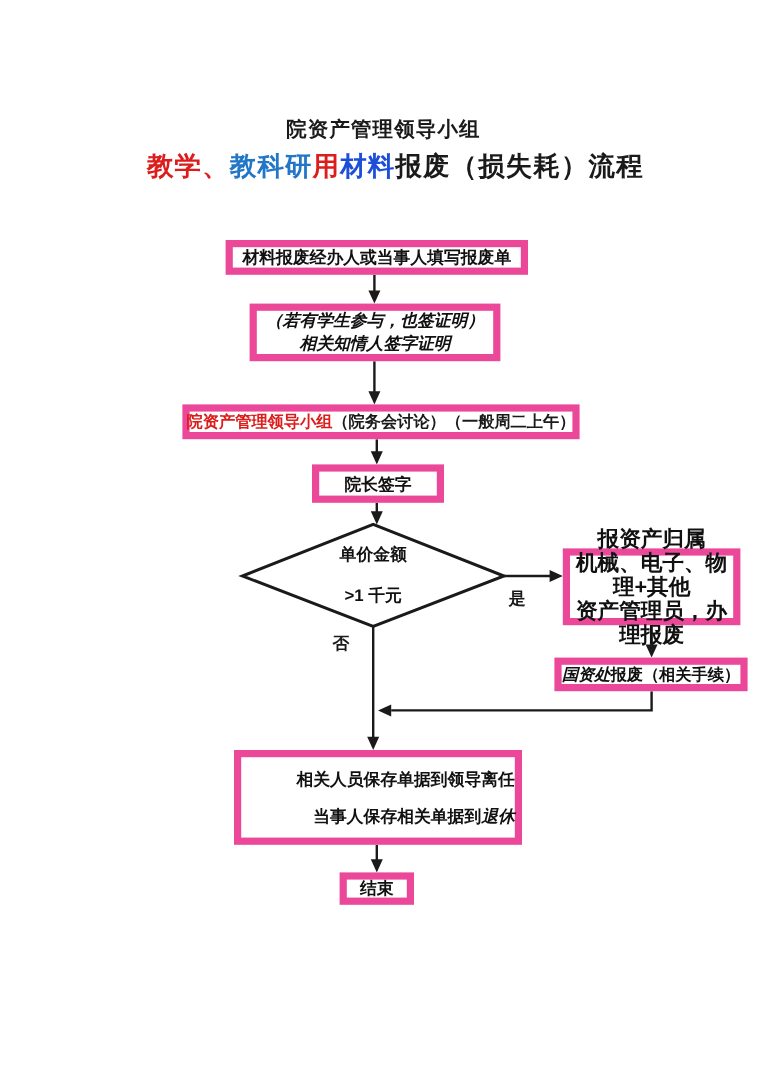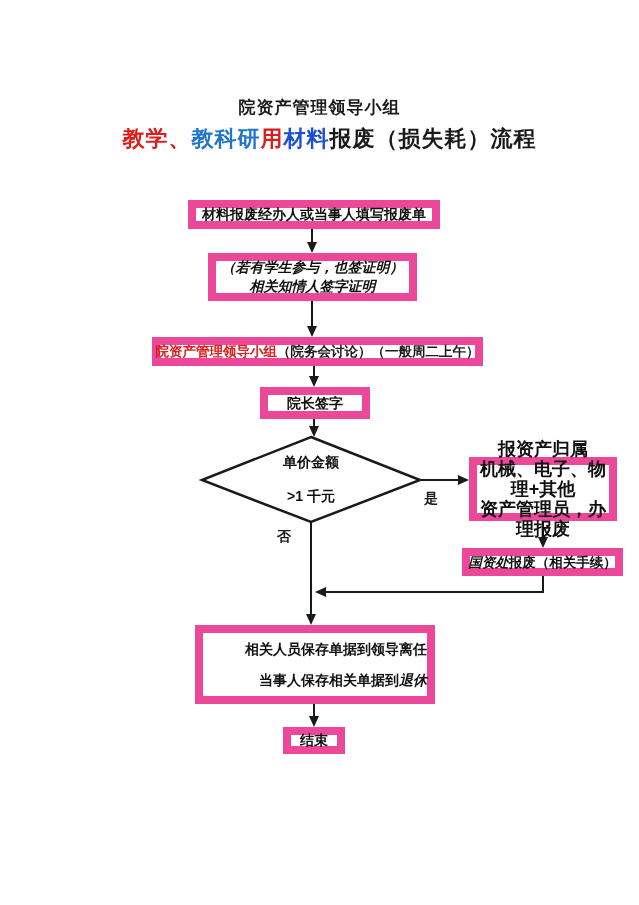--- a/index.html
+++ b/index.html
@@ -19,21 +19,21 @@
   .title2{
     position:absolute;top:124px;left:0;width:639px;
     text-align:center;font-size:22px;font-weight:bold;
     transform:translateX(10px);
     letter-spacing:1px;
     white-space:nowrap;
   }
   .svg-layer{position:absolute;top:0;left:0;width:639px;height:905px;}
   .fc-box{
     position:absolute;
-    border:8px solid #ec4899;
+    border:6px solid #ec4899;
     background:#ffffff;
     display:flex;flex-direction:column;
     align-items:center;justify-content:center;
     text-align:center;
     font-weight:bold;font-size:14px;line-height:19px;
     box-sizing:border-box;
   }
   .box1{left:188px;top:200px;width:252px;height:29px;}
   .box2{left:208px;top:253px;width:209px;height:48px;font-style:italic;}
   .box3{left:152px;top:337px;width:331px;height:29px;font-size:13.5px;flex-direction:row;white-space:nowrap;}

